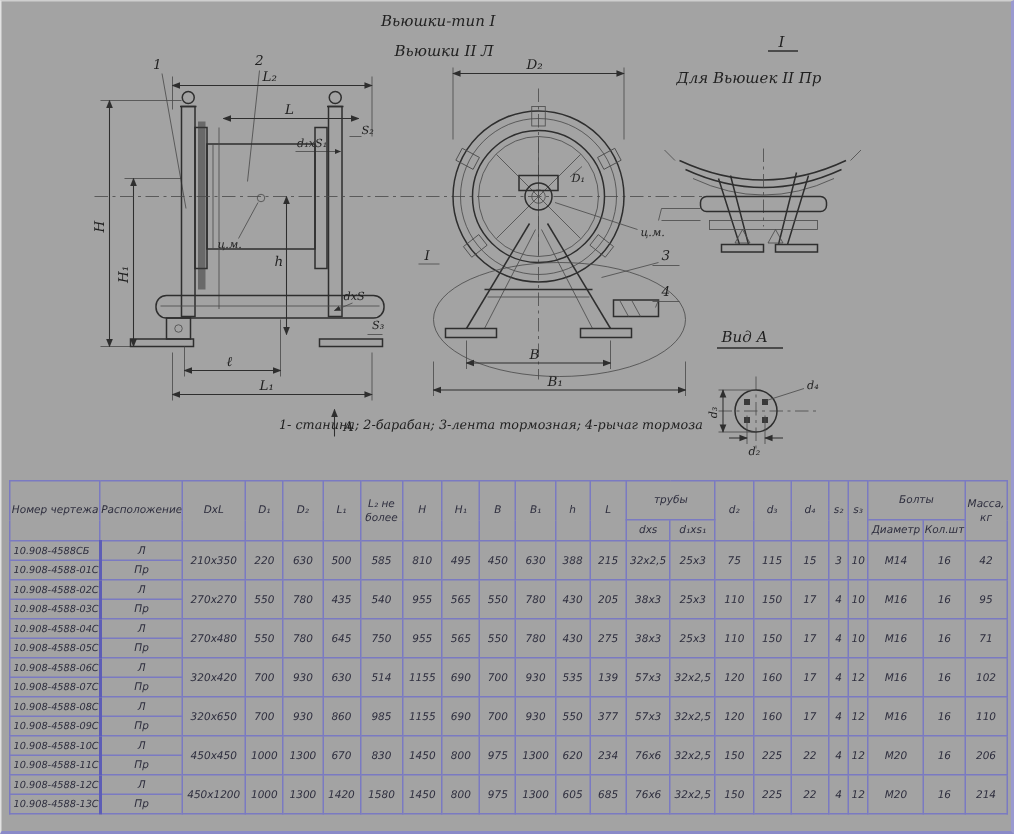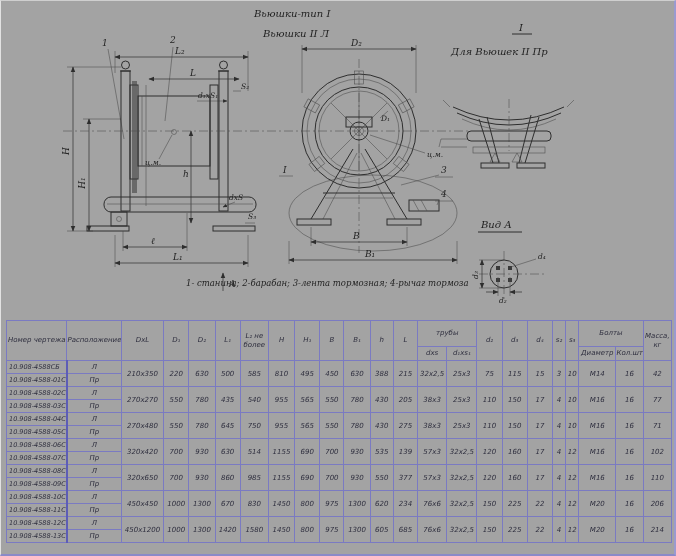--- a/index.html
+++ b/index.html
@@ -352,21 +352,21 @@
           <td rowspan="2">205</td>
           <td rowspan="2">38х3</td>
           <td rowspan="2">25х3</td>
           <td rowspan="2">110</td>
           <td rowspan="2">150</td>
           <td rowspan="2">17</td>
           <td rowspan="2">4</td>
           <td rowspan="2">10</td>
           <td rowspan="2">М16</td>
           <td rowspan="2">16</td>
-          <td rowspan="2">77</td>
+          <td rowspan="2">95</td>
         </tr>
         <tr>
           <td class="c-num">10.908-4588-03СБ</td>
           <td>Пр</td>
         </tr>
         <tr>
           <td class="c-num">10.908-4588-04СБ</td>
           <td>Л</td>
           <td rowspan="2">270х480</td>
           <td rowspan="2">550</td>

